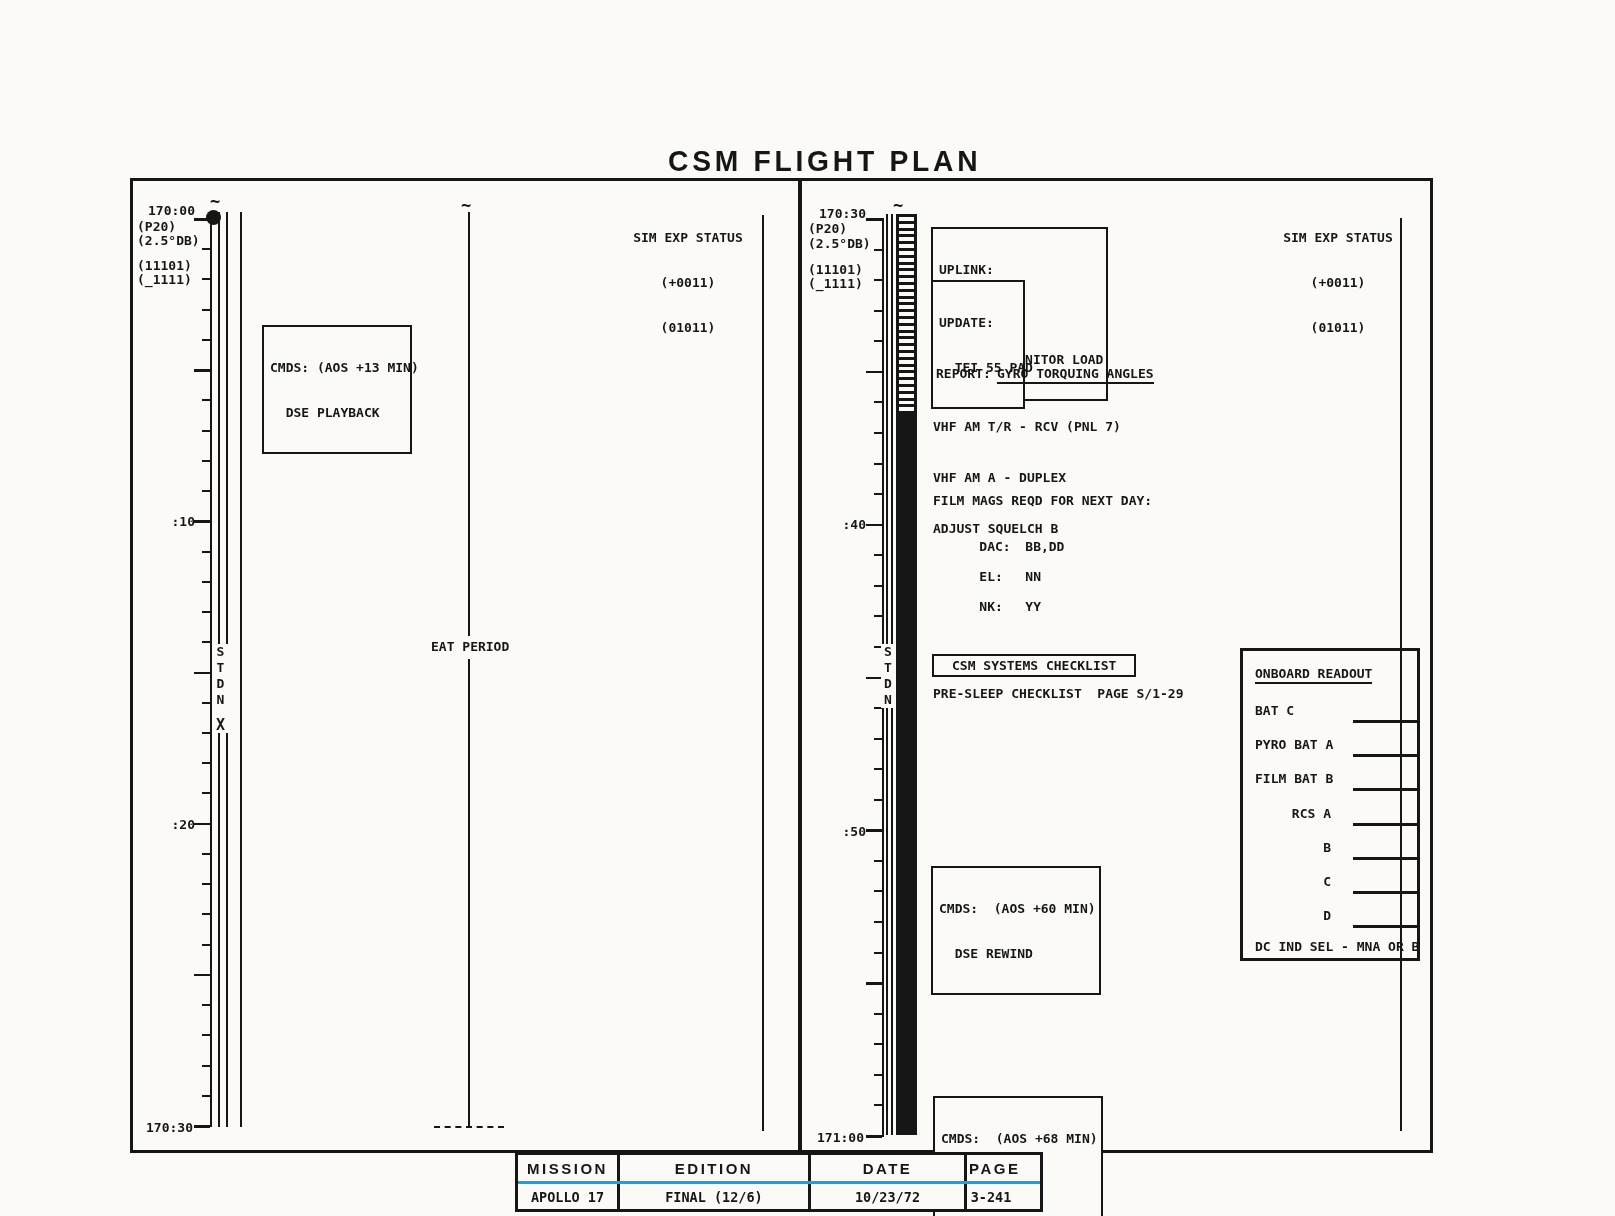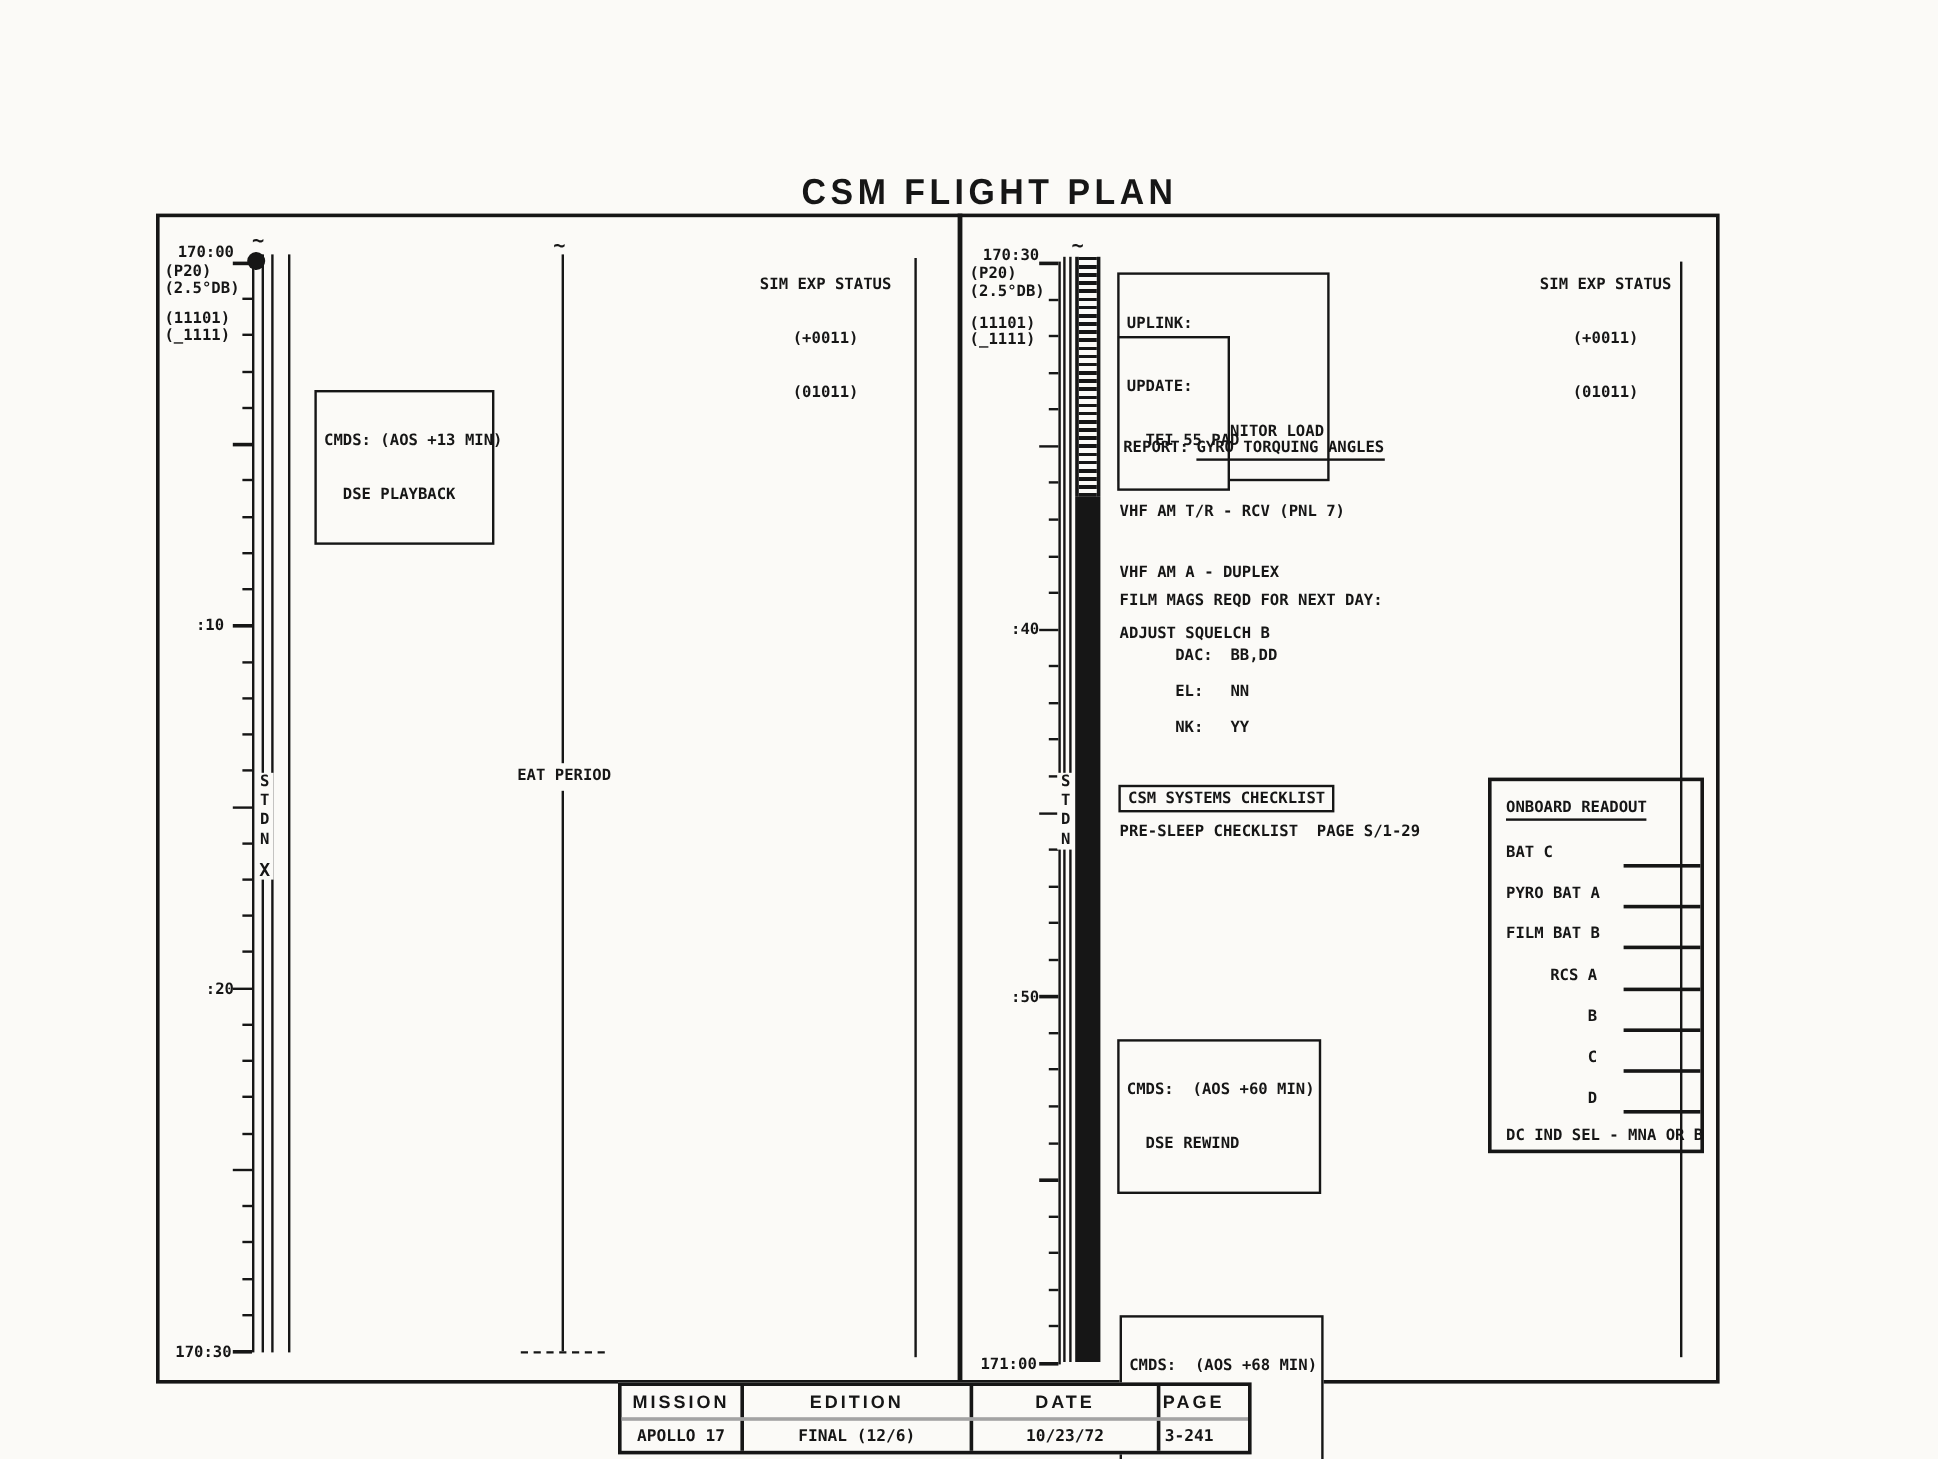--- a/index.html
+++ b/index.html
@@ -23,21 +23,21 @@
   .tick { position:absolute; right:0; width:8px; height:2px; background:#161616; }
   .tick.major { width:16px; height:2.5px; }
   .rlab { text-align:right; }
   .stdn-col { position:absolute; display:flex; flex-direction:column; align-items:center;
               background:#fbfaf7; font-size:13px; line-height:16px; }
   .squig { position:absolute; font-size:17px; line-height:10px; }
   .underline2 { border-bottom:2.5px solid #161616; padding-bottom:1px; }
   .blankline { position:absolute; height:2.5px; background:#161616; width:64px; }
   .ftable { position:absolute; left:515px; top:1152px; width:528px; border:3px solid #161616; background:#fbfaf7; }
   .frow { display:flex; }
-  .frow.vals { border-top:3px solid #a3a3a3;align-items:flex-end; }
+  .frow.vals { border-top:3px solid #0ea5e9;align-items:flex-end; }
   .fcell { padding:5px 2px 4px 2px; text-align:center; border-left:3px solid #161616; }
   .fcell:first-child { border-left:none; }
   .fhead .fcell { font-family:"Liberation Sans", sans-serif; font-size:15px; letter-spacing:2.5px; }
   .vals .fcell { font-size:13.5px; }
   .c1 { width:99px; } .c2 { width:191px; } .c3 { width:156px; } .c4 { width:51px; }
 </style>
 </head>
 <body>
 
 <div class="page">
@@ -86,21 +86,21 @@
   <div class="vline" style="left:240px; top:212px; height:915px;"></div>
 
   <span class="squig" style="left:210px; top:196px;">~</span>
   <div class="abs" style="left:206px; top:210px; width:15px; height:15px; border-radius:50%; background:#161616;"></div>
 
   <div class="abs t13 rlab" style="left:135px; top:203px; width:60px;">170:00</div>
   <div class="abs t13" style="left:137px; top:219px;">(P20)</div>
   <div class="abs t13" style="left:137px; top:233px;">(2.5°DB)</div>
   <div class="abs t13" style="left:137px; top:258px;">(11101)</div>
   <div class="abs t13" style="left:137px; top:272px;">(_1111)</div>
-  <div class="abs t13 rlab" style="left:155px; top:514px; width:40px;text-align:center;">:10</div>
+  <div class="abs t13 rlab" style="left:155px; top:514px; width:40px;">:10</div>
   <div class="abs t13 rlab" style="left:155px; top:817px; width:40px;">:20</div>
   <div class="abs t13 rlab" style="left:133px; top:1120px; width:60px;">170:30</div>
 
   <div class="stdn-col" style="left:213px; top:644px; width:15px;">
     <span>S</span>
     <span>T</span>
     <span>D</span>
     <span>N</span>
     <span style="font-size:15px; margin-top:9px;">X</span>
   </div>
@@ -207,21 +207,21 @@
   <div class="abs t13" style="left:948px; top:524px;">
     <span style="display:inline-block; width:46px;">DAC:</span><span>BB,DD</span>
   </div>
   <div class="abs t13" style="left:948px; top:554px;">
     <span style="display:inline-block; width:46px;">EL:</span><span>NN</span>
   </div>
   <div class="abs t13" style="left:948px; top:584px;">
     <span style="display:inline-block; width:46px;">NK:</span><span>YY</span>
   </div>
 
-  <div class="callout t13" style="left:932px; top:654px; padding:2px 6px;">CSM SYSTEMS CHECKLIST</div>
+  <div class="callout t13" style="left:932px; top:654px; padding:2px 18px;">CSM SYSTEMS CHECKLIST</div>
   <div class="abs t13" style="left:933px; top:686px;">PRE-SLEEP CHECKLIST  PAGE S/1-29</div>
 
   <div class="callout t13" style="left:931px; top:866px; width:170px;">
     <div>CMDS:  (AOS +60 MIN)</div>
     <div>  DSE REWIND</div>
   </div>
   <div class="callout t13" style="left:933px; top:1096px; width:170px;">
     <div>CMDS:  (AOS +68 MIN)</div>
     <div>  DSE RECORD</div>
   </div>

